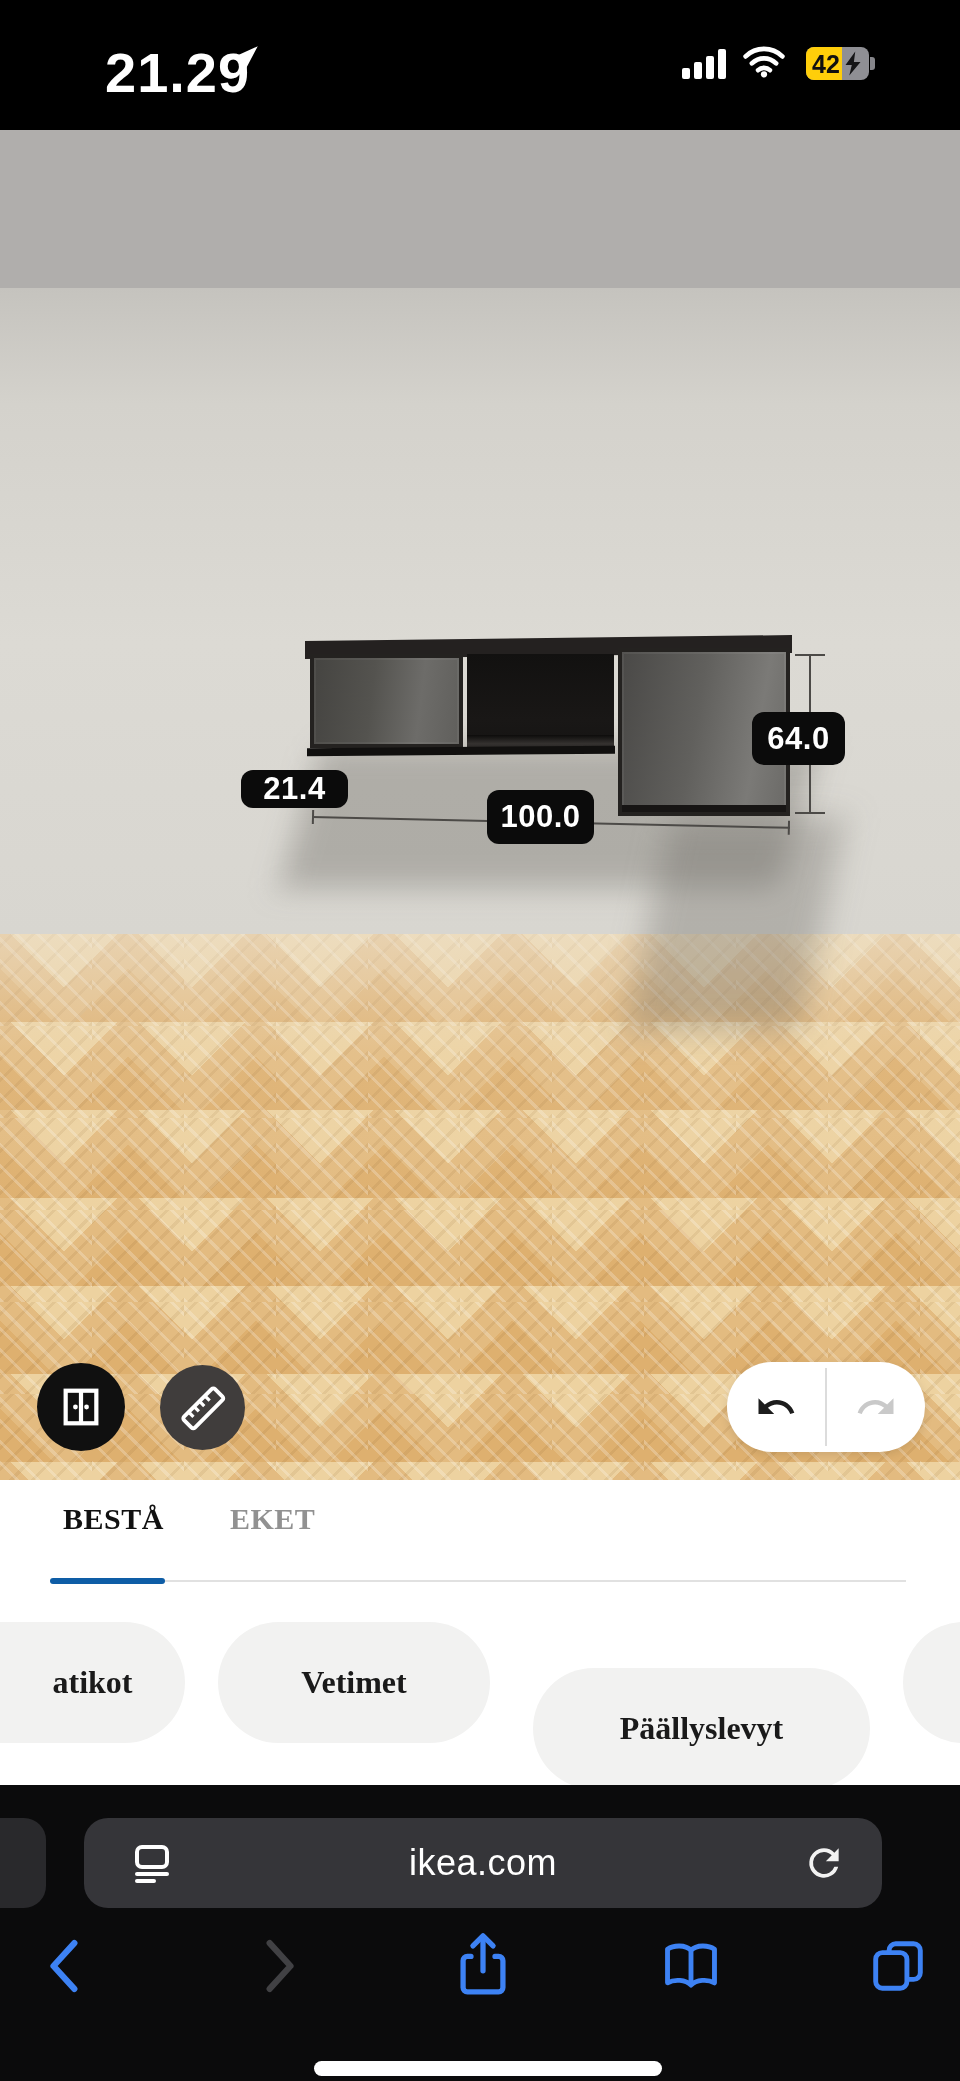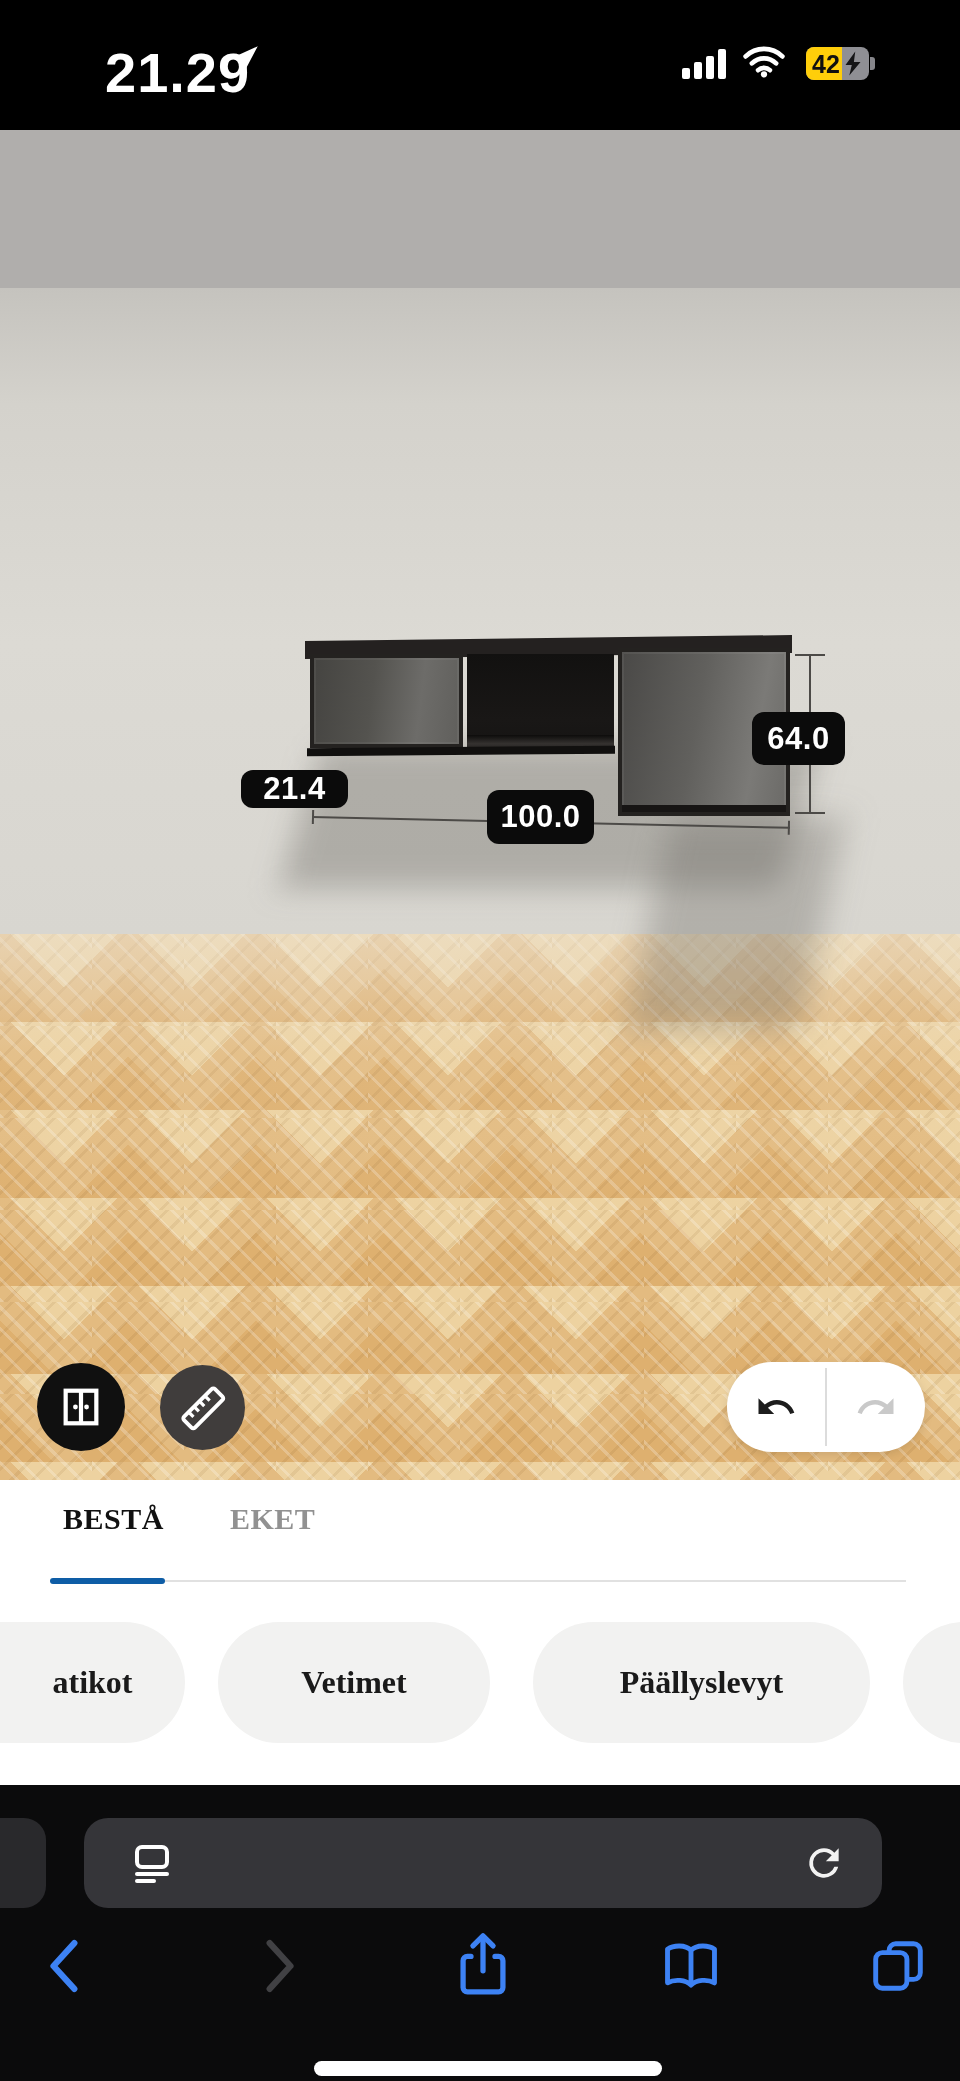--- a/index.html
+++ b/index.html
@@ -103,21 +103,21 @@
   .tab { position:absolute; top:22px; font-size:30px; font-weight:700; letter-spacing:0.5px; }
   .tab-besta { left:63px; color:#111; }
   .tab-eket { left:230px; color:#919191; }
   .tab-track { position:absolute; left:50px; top:100px; width:856px; height:2px; background:#e1e1e1; }
   .tab-active-bar { position:absolute; left:50px; top:98px; width:115px; height:6px; background:#0e5da6; border-radius:4px; }
   .pill { position:absolute; top:142px; height:121px; background:#f2f2f1; border-radius:62px;
            display:flex; align-items:center; justify-content:center;
            font-size:32px; font-weight:700; color:#1a1a1a; }
   .pill-1 { left:-120px; width:305px; padding-left:120px; }
   .pill-2 { left:218px; width:272px; }
-  .pill-3 { left:533px; width:337px; }
+  .pill-3 { left:533px; width:337px;margin-top:46px; }
   .pill-4 { left:903px; width:160px; }
 
   
   .safari { position:absolute; left:0; top:1785px; width:960px; height:296px; background:#0b0b0c; }
   .tab-peek { position:absolute; left:-34px; top:33px; width:80px; height:90px; background:#29292c; border-radius:22px; }
   .urlbar { position:absolute; left:84px; top:33px; width:798px; height:90px; background:#353539; border-radius:24px;
            display:flex; align-items:center; }
   .urlbar .pagefmt { position:absolute; left:44px; top:21px; }
   .urlbar .url { width:100%; text-align:center; color:#fff; font-size:36px; letter-spacing:0.5px; }
   .urlbar .reload { position:absolute; right:36px; top:23px; }
@@ -269,20 +269,21 @@
   <div class="safari">
     <div class="tab-peek"></div>
     <div class="urlbar">
       <span class="pagefmt">
         <svg width="48" height="48" viewBox="0 0 24 24">
           <rect x="4.5" y="4" width="15" height="10" rx="2.5" fill="none" stroke="#fff" stroke-width="2"></rect>
           <line x1="4.5" y1="17.5" x2="19.5" y2="17.5" stroke="#fff" stroke-width="2" stroke-linecap="round"></line>
           <line x1="4.5" y1="21" x2="13" y2="21" stroke="#fff" stroke-width="2" stroke-linecap="round"></line>
         </svg>
       </span>
+      <div class="url">ikea.com</div>
       <span class="reload">
         <svg width="44" height="44" viewBox="0 0 24 24">
           <path d="M17.65 6.35A7.95 7.95 0 0 0 12 4a8 8 0 1 0 7.73 10h-2.08A6 6 0 1 1 12 6c1.66 0 3.14.69 4.22 1.78L13 11h7V4l-2.35 2.35z" fill="#f2f2f2"></path>
         </svg>
       </span>
     </div>
     <div class="navrow">
       <div class="nav-ic ic-back">
         <svg width="50" height="60" viewBox="0 0 24 28">
             <path d="M16 3 L6 14 L16 25" stroke="#3d82f4" stroke-width="3" fill="none" stroke-linecap="round" stroke-linejoin="round"></path>

